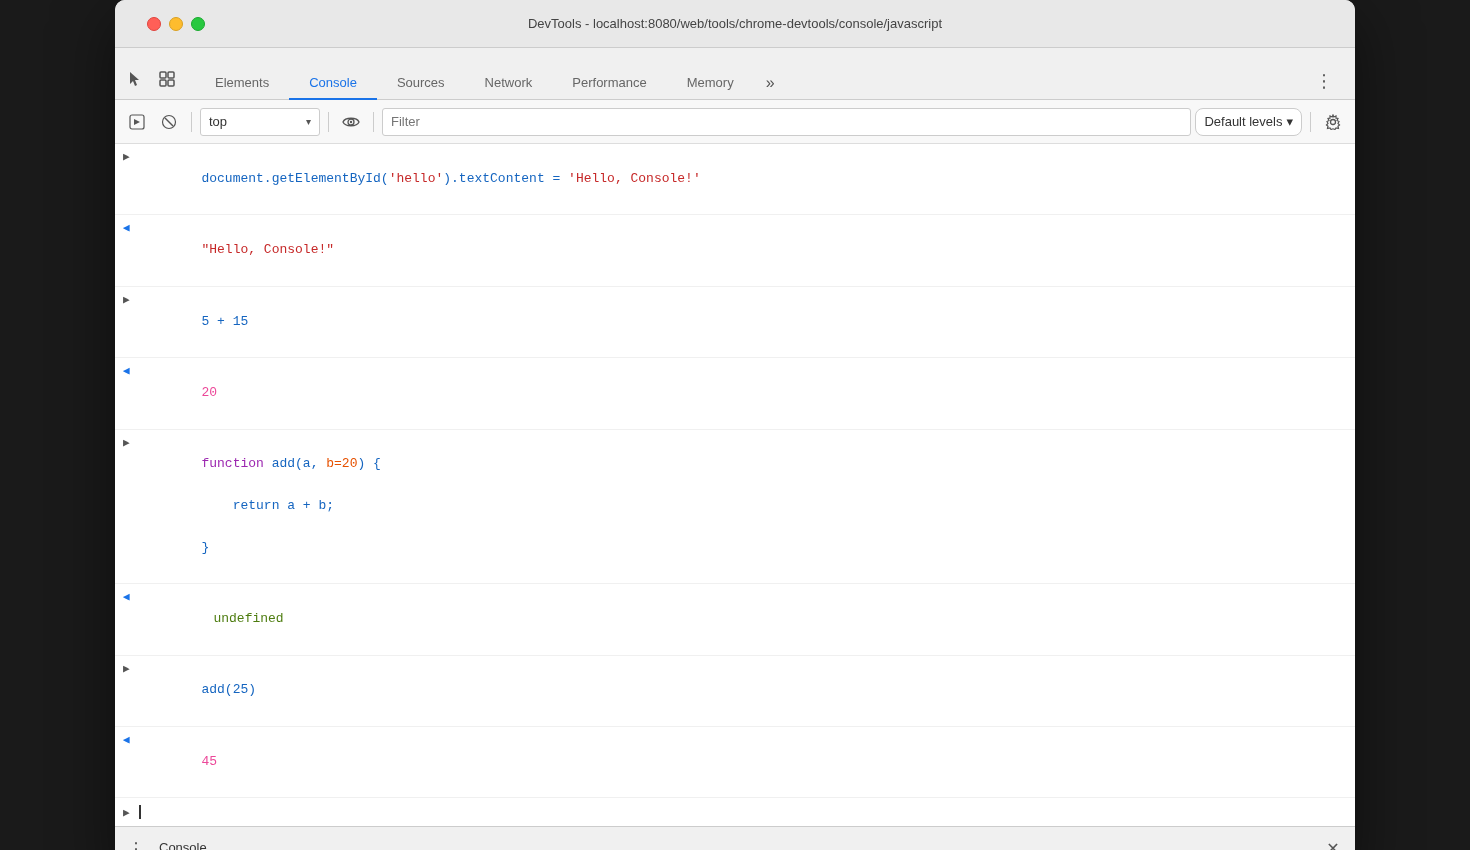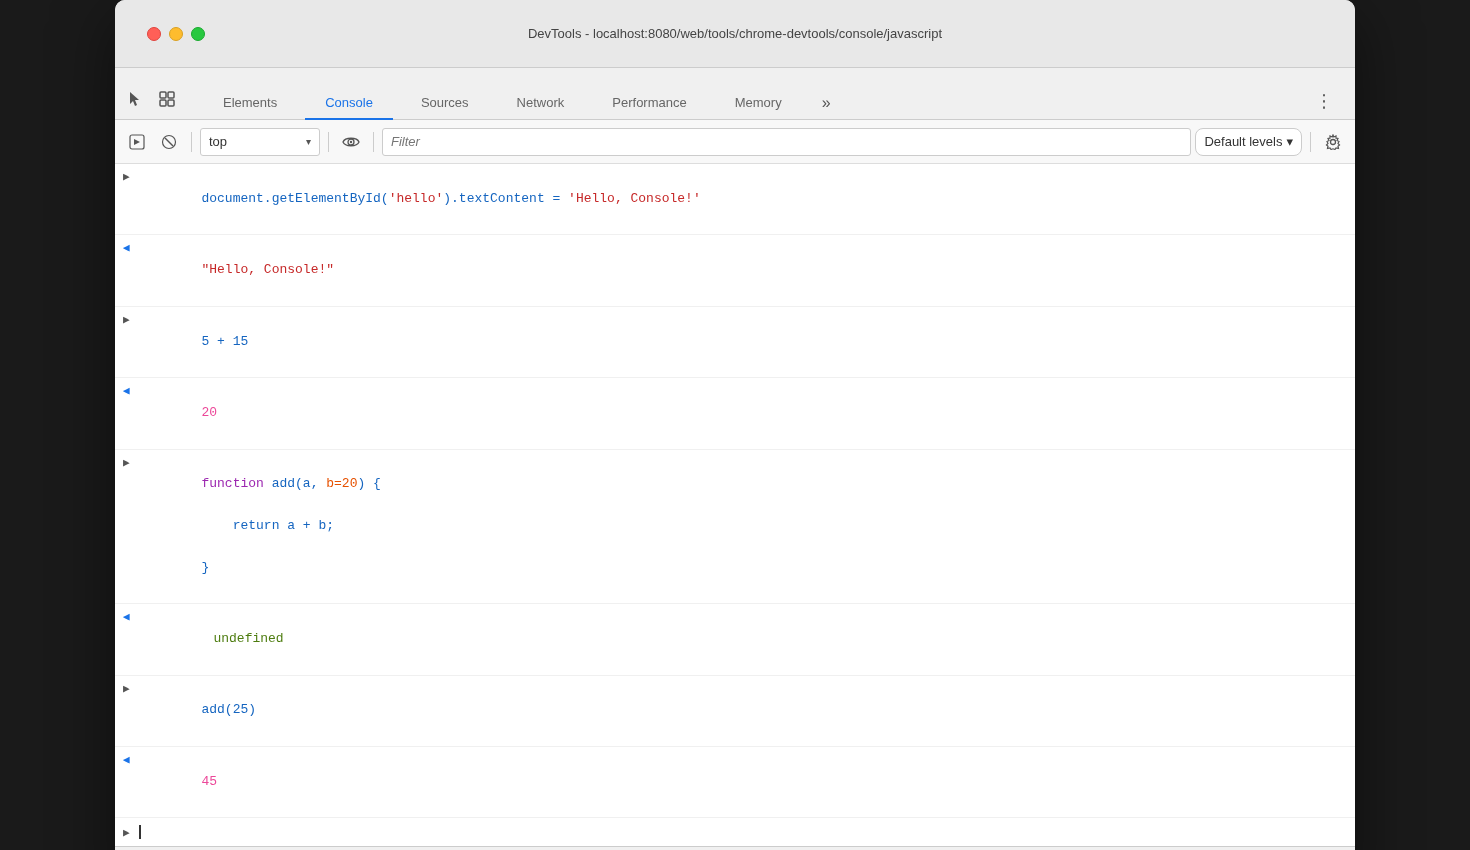--- a/index.html
+++ b/index.html
@@ -13,21 +13,21 @@
     }
     .window {
       width: 1240px;
       background: #f0f0f0;
       border-radius: 10px;
       overflow: hidden;
       box-shadow: 0 20px 60px rgba(0,0,0,0.5);
     }
     .title-bar {
       background: #e8e8e8;
-      height: 68px;
+      height: 48px;
       display: flex;
       align-items: center;
       padding: 0 32px;
       border-bottom: 1px solid #ccc;
       position: relative;
     }
     .traffic-lights {
       display: flex;
       gap: 8px;
       align-items: center;
@@ -48,21 +48,21 @@
       font-size: 13px;
       color: #444;
     }
     .tabs-bar {
       background: #f0f0f0;
       display: flex;
       align-items: flex-end;
       padding: 0 8px;
       border-bottom: 1px solid #ccc;
       height: 52px;
-      gap: 8px;
+      gap: 0;
     }
     .tab-icons {
       display: flex;
       align-items: center;
       gap: 8px;
       margin-right: 16px;
       padding-bottom: 8px;
     }
     .tab-icon {
       width: 24px;
@@ -161,21 +161,20 @@
     .filter-input {
       flex: 1;
       height: 28px;
       border: 1px solid #ccc;
       border-radius: 3px;
       padding: 2px 8px;
       font-size: 13px;
       background: white;
       color: #333;
       outline: none;
-      font-style: italic;
     }
     .default-levels {
       display: flex;
       align-items: center;
       gap: 4px;
       cursor: pointer;
       font-size: 13px;
       color: #333;
       padding: 2px 8px;
       background: white;

